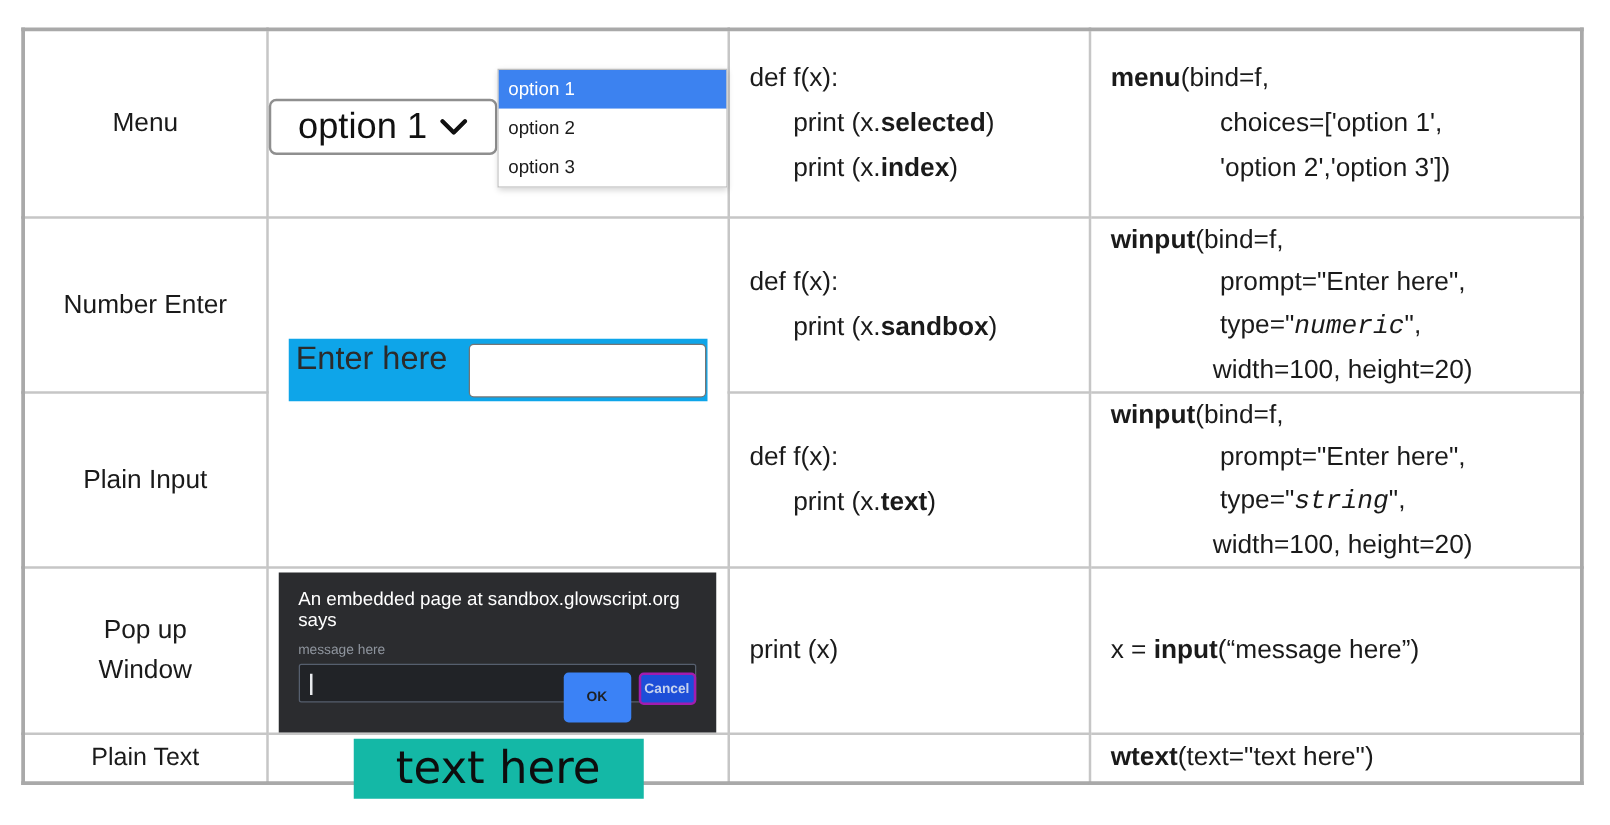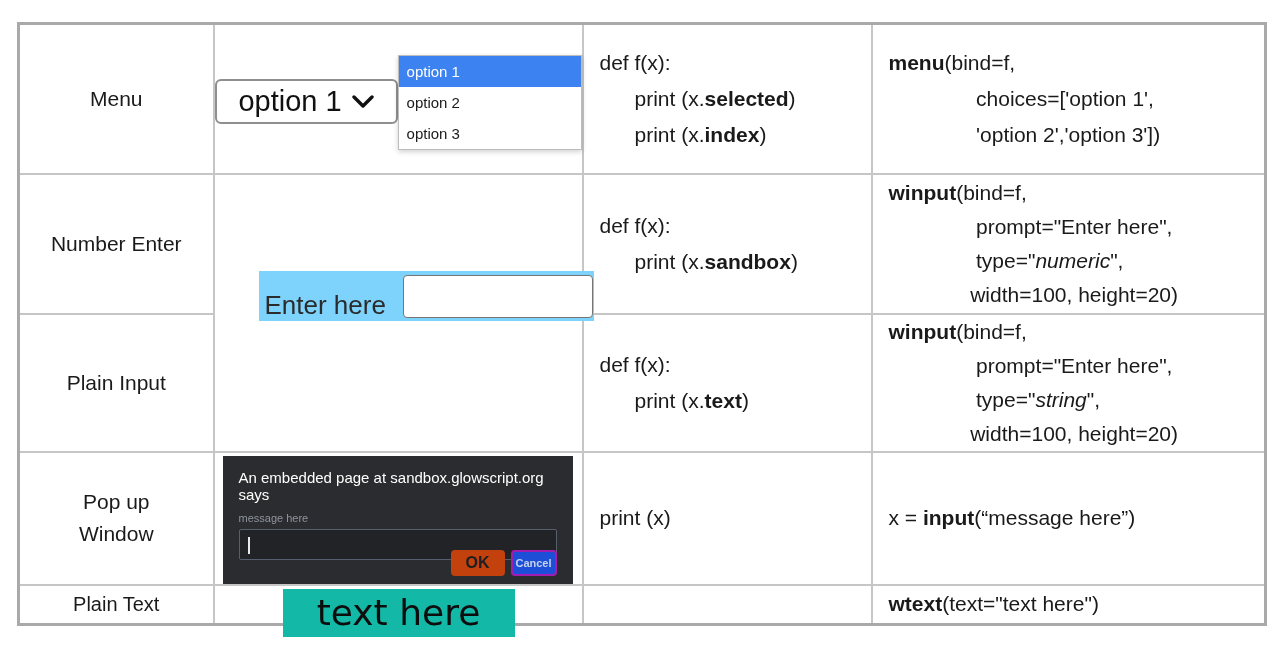--- a/index.html
+++ b/index.html
@@ -10,52 +10,52 @@
     margin:22px 0 0 17px; width:1247px; border:3px solid #a9a9a9; }
   td { border:2px solid #c6c6c6; padding:0; position:relative; vertical-align:middle; }
 
   .label-cell { text-align:center; font-size:21px; line-height:32px; white-space:pre-line; }
 
   .code-cell { vertical-align:middle; }
   .code-block { padding-left:16px; }
   .code-line { white-space:pre; font-size:21px; line-height:36px; }
   .lh34 .code-line { line-height:34px; }
   .b { font-weight:bold; }
-  .i { font-style:italic; }
+  .i { font-style:italic;font-family:Liberation Mono, monospace; }
 
   
   .menu-widget { display:flex; flex-direction:row; align-items:center; padding-top:6px; }
   .select-box { width:193px; height:45px; background:#ffffff; border:2px solid #8f8f8f;
     border-radius:6px; display:flex; align-items:center; justify-content:center; gap:10px; }
   .select-box .sel-text { font-size:29px; color:#111; }
   .option-list { width:194px; background:#ffffff; border:1px solid #bdbdbd; margin-top:1px;
     box-shadow:0 2px 5px rgba(0,0,0,.18); }
   .option-row { height:31px; display:flex; align-items:center; padding-left:8px;
     font-size:15px; color:#1a1a1a; background:#fff; }
   .option-row.selected { background:#3c82f0; color:#ffffff; }
 
   
   .winput-widget { position:absolute; left:16px; top:96px; width:335px; height:50px;
-    background:#7dd3fc; display:flex; align-items:flex-end;margin-left:28px; }
+    background:#0ea5e9; display:flex; align-items:flex-start; }
   .winput-prompt { font-size:26px; color:#2b2b2b; padding-left:6px; }
   .winput-field { position:absolute; left:144px; top:4px; width:190px; height:43px;
     background:#ffffff; border:1px solid #757575; border-radius:4px; outline:none;
     font-size:22px; padding:0 6px; }
 
   
   .popup-dialog { position:absolute; left:8px; top:3px; width:350px; height:128px;
     background:#2b2c2f; padding:13px 16px; }
   .popup-title { color:#ffffff; font-size:15px; }
   .popup-msg { color:#8f959e; font-size:11px; margin-top:9px; }
   .popup-input { margin-top:5px; width:318px; height:31px; background:#212327;
     border:1px solid #565f6e; border-radius:2px; position:relative; }
   .popup-caret { position:absolute; left:8px; top:7px; width:2px; height:17px; background:#e8eaed; }
   .popup-buttons { position:absolute; right:16px; bottom:8px; display:flex; gap:6px; }
-  .popup-ok { width:54px; height:26px; background:#c2410c; color:#1d1f22; border:none;
-    border-radius:4px; font-size:16px; font-weight:bold; font-family:"Liberation Sans",sans-serif; }
+  .popup-ok { width:54px; height:40px; background:#3b82f6; color:#1d1f22; border:none;
+    border-radius:4px; font-size:11px; font-weight:bold; font-family:"Liberation Sans",sans-serif; }
   .popup-cancel { width:46px; height:26px; background:#1d4ed8; color:#c6d2ee;
     border:2px solid #a21caf; border-radius:4px; font-size:11px; font-weight:bold;
     font-family:"Liberation Sans",sans-serif; }
 
   
   .plaintext-widget { position:absolute; left:68px; top:3px; width:232px; height:48px;
     background:#14b8a6; display:flex; align-items:center; justify-content:center;
     font-family:"DejaVu Sans", sans-serif; font-size:36px; color:#0d0d0d; }
 </style>
 </head>

